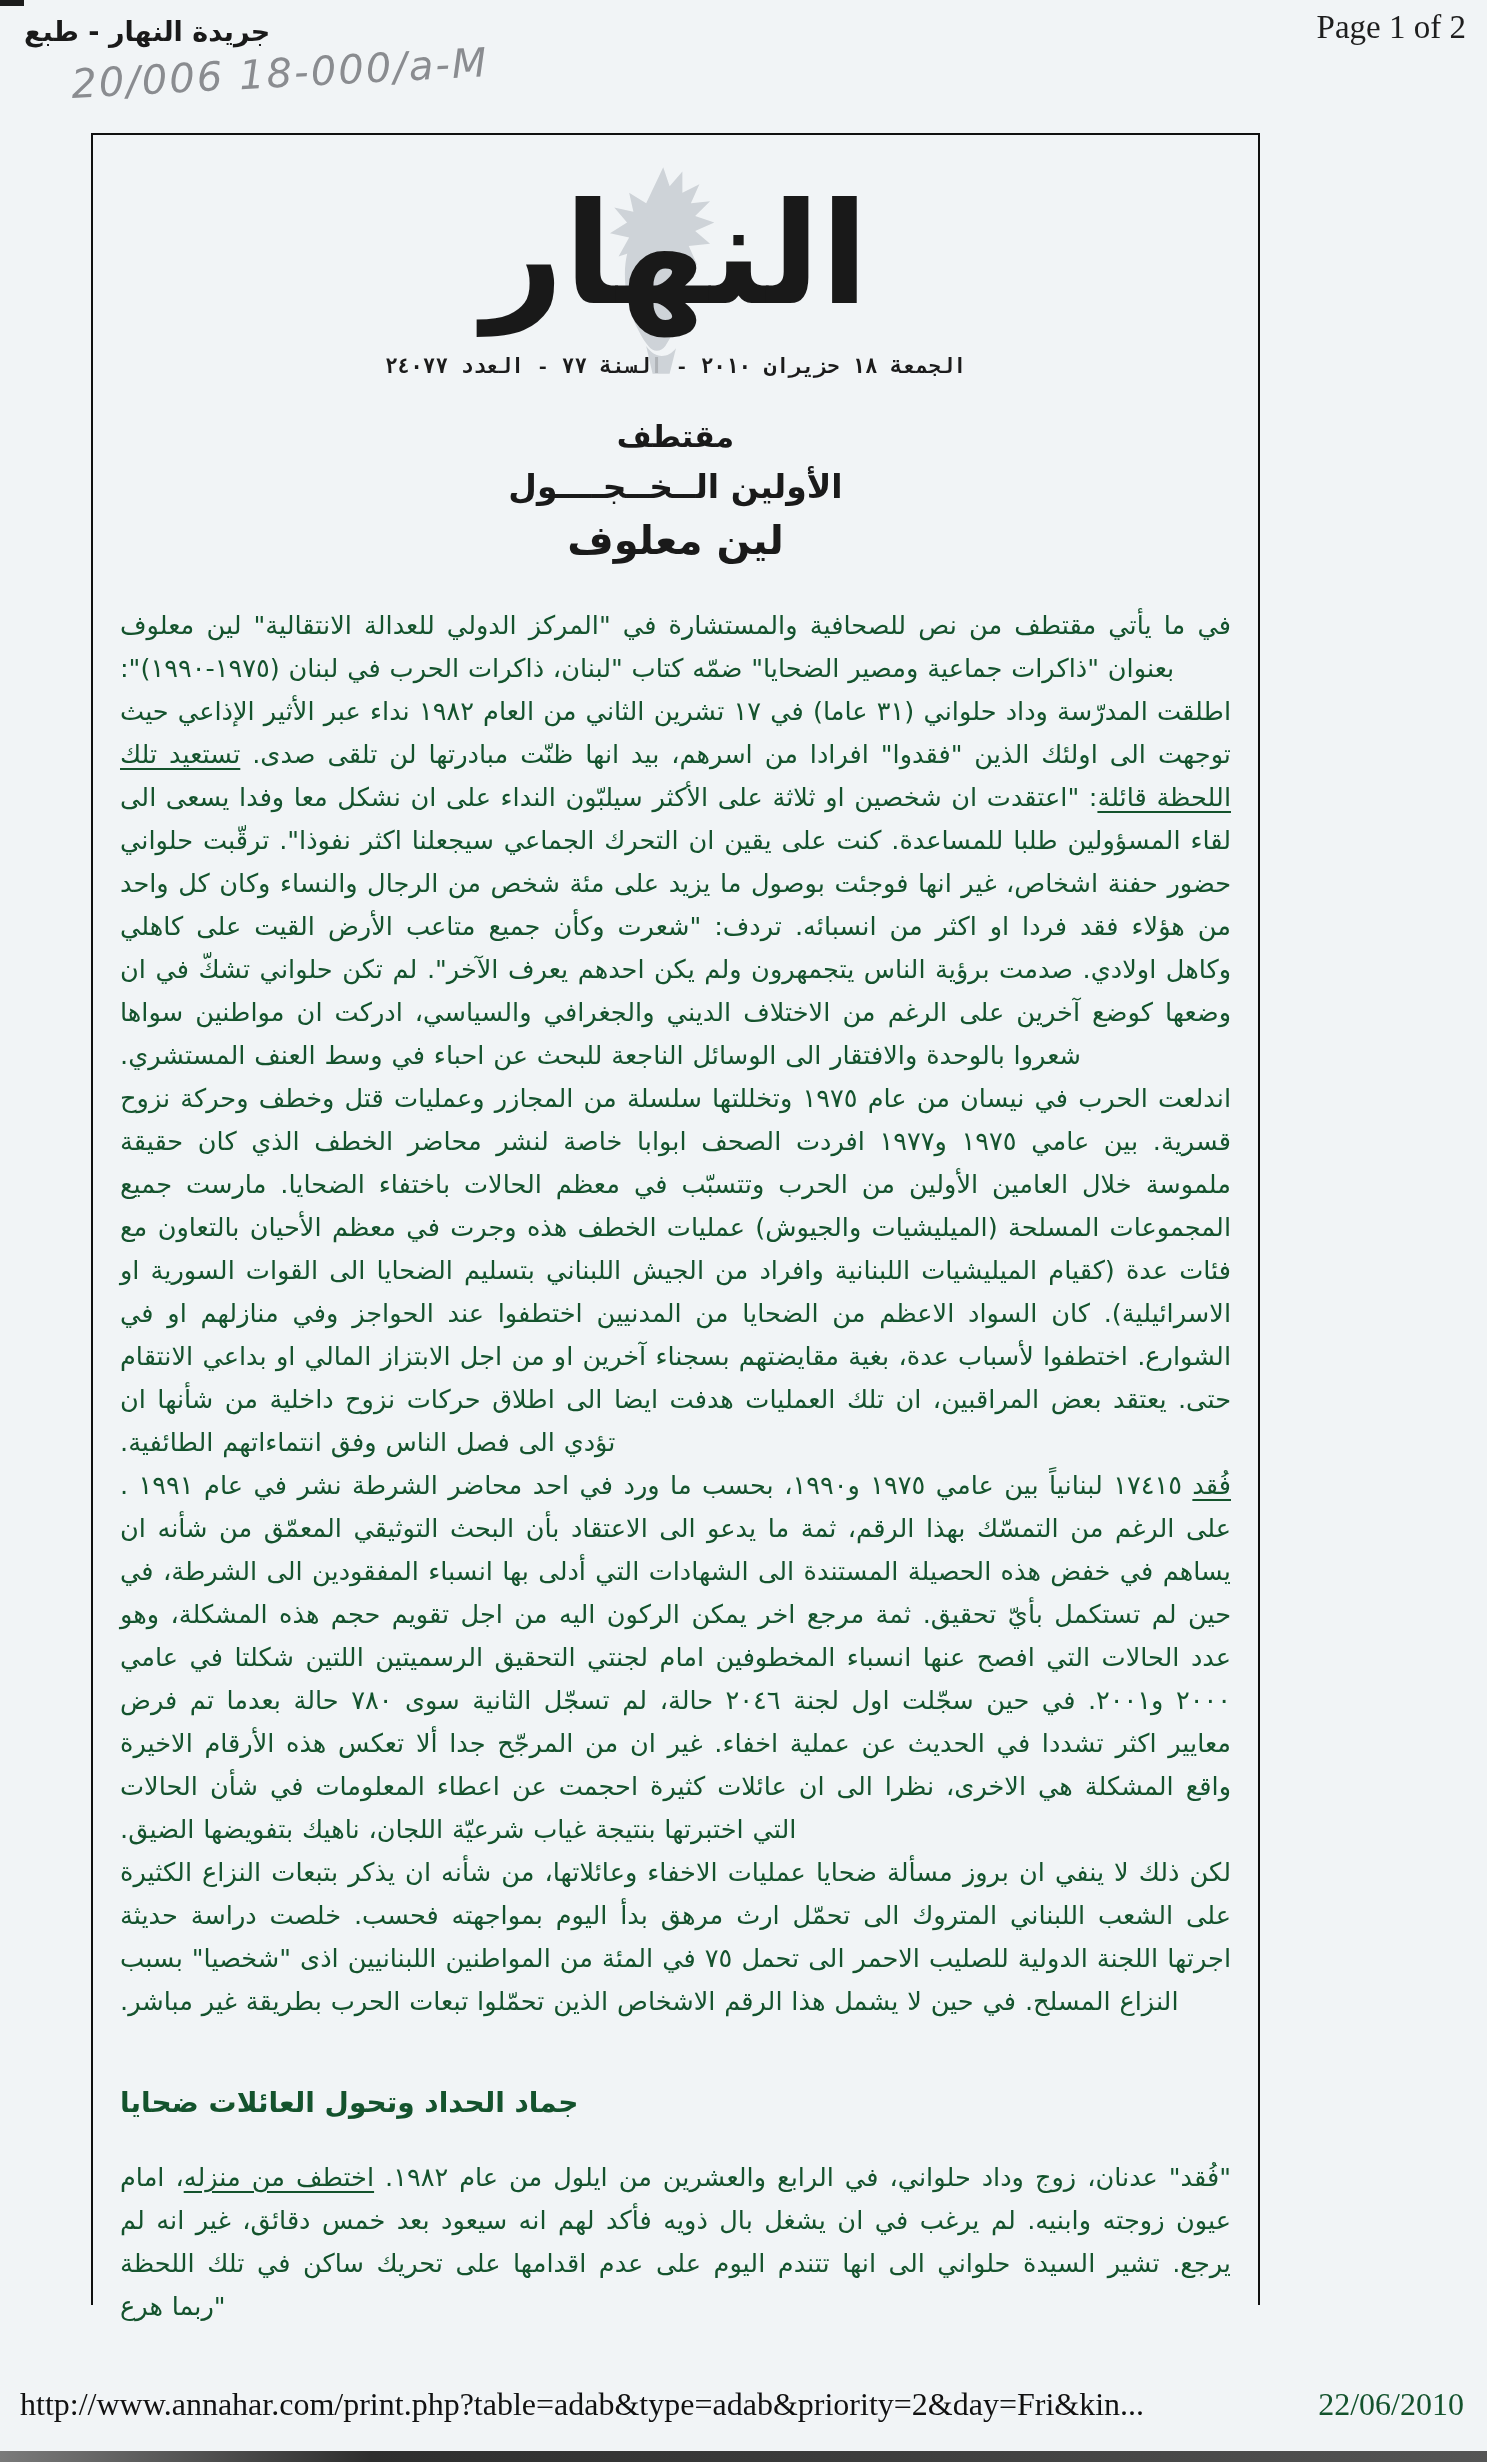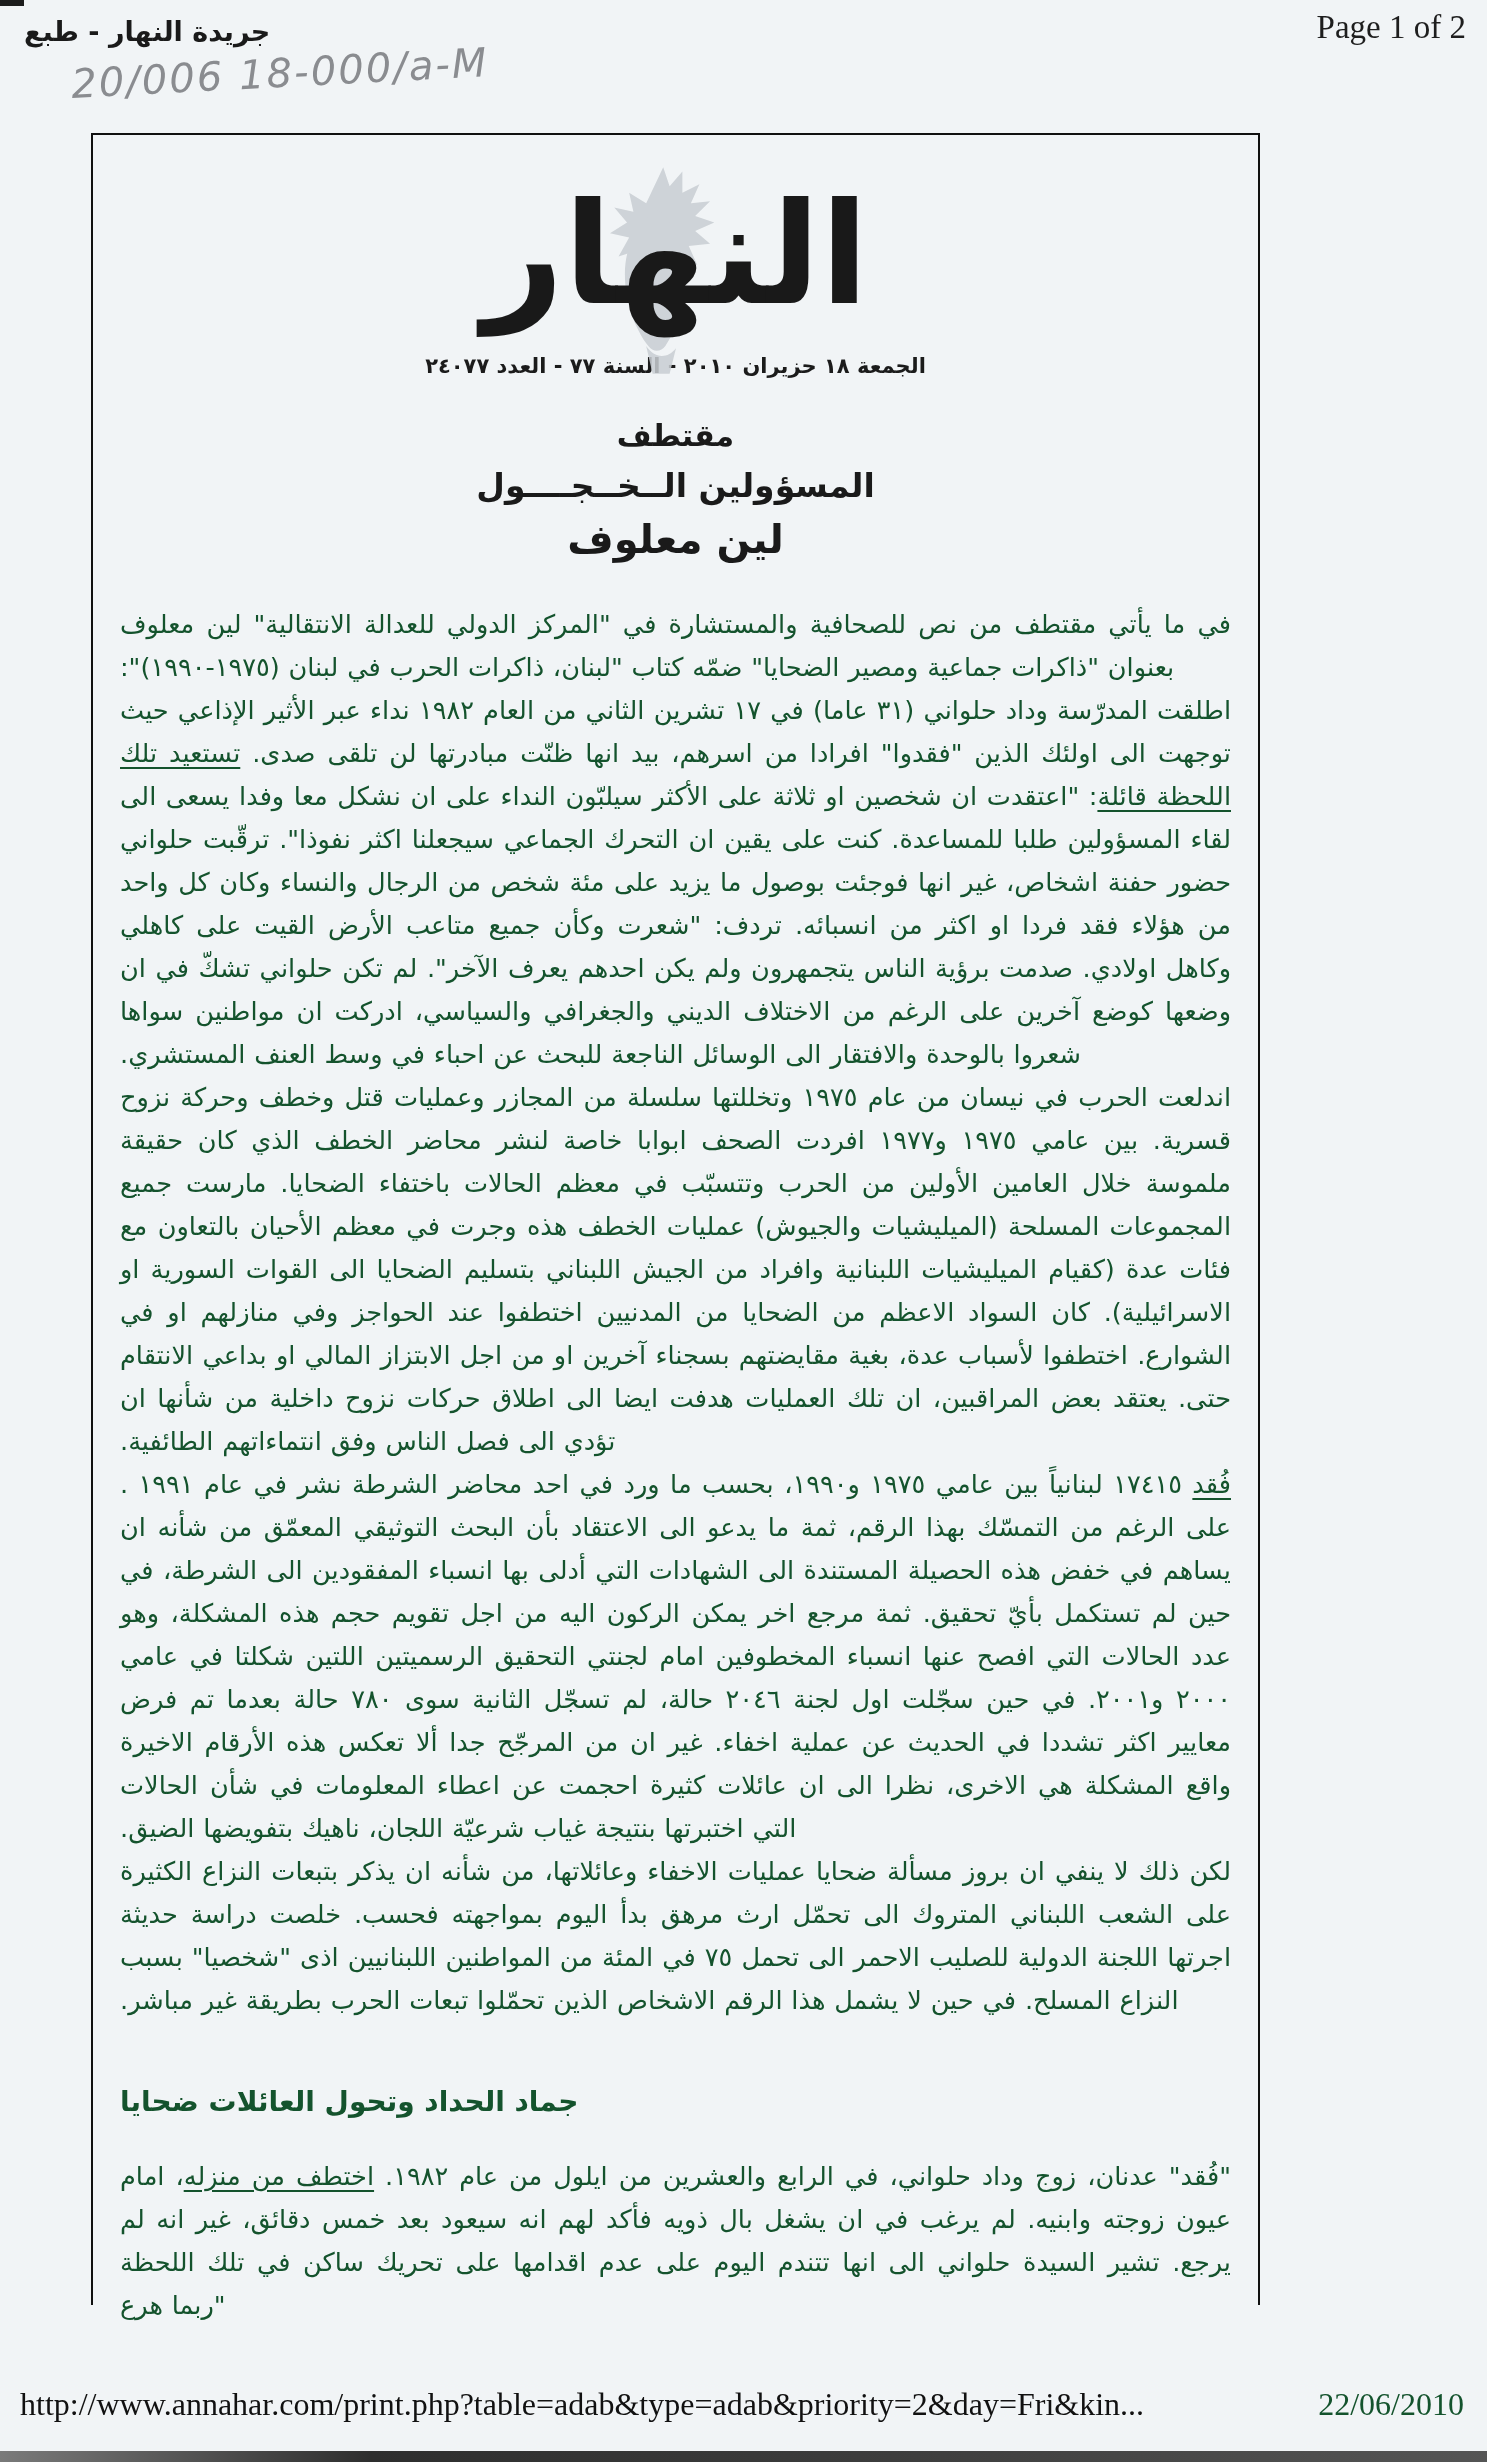--- a/index.html
+++ b/index.html
@@ -43,21 +43,21 @@
   
   .masthead{text-align:center;position:relative;}
   .logo-wrap{position:relative;height:193px;display:flex;align-items:center;justify-content:center;}
   .rooster{position:absolute;left:50%;top:-4.3px;transform:translateX(-58%);opacity:.85;}
   .logo-text{
     position:relative;font-size:141px;font-weight:700;line-height:1;
     letter-spacing:4.3px;color:#191919;direction:rtl;
     font-family:"DejaVu Sans",sans-serif;
   }
   .date-line{
-    margin-top:2.8px;font-size:21px;font-weight:700;direction:rtl;color:#1b1b1b;
+    margin-top:2.8px;font-size:21px;font-weight:700;direction:rtl;color:#1b1b1b;font-family:Liberation Mono, monospace;
   }
   
   .title-block{text-align:center;direction:rtl;margin-top:40px;}
   .kicker{font-size:30px;font-weight:700;}
   .article-title{font-size:33px;font-weight:700;margin-top:12.8px;}
   .article-author{font-size:40px;font-weight:700;margin-top:11.4px;}
   
   .article-body{
     margin-top:41px;direction:rtl;
     font-size:25.6px;line-height:43px;color:#14532d;
@@ -107,21 +107,21 @@
           <path d="M44 90 c4 6 10 6 14 1 l-3 12 -8 0 z"></path>
         </g>
       </svg>
       <div class="logo-text">النهار</div>
     </div>
     <div class="date-line">الجمعة ١٨ حزيران ٢٠١٠ - السنة ٧٧ - العدد ٢٤٠٧٧</div>
   </div>
 
   <div class="title-block">
     <div class="kicker">مقتطف</div>
-    <div class="article-title">المسؤولين الــخــجــــول</div>
+    <div class="article-title">الأولين الــخــجــــول</div>
     <div class="article-author">لين معلوف</div>
   </div>
 
   <div class="article-body">
       <p class="para"><span>في ما يأتي مقتطف من نص للصحافية والمستشارة في "المركز الدولي للعدالة الانتقالية" لين معلوف بعنوان "ذاكرات جماعية ومصير الضحايا" ضمّه كتاب "لبنان، ذاكرات الحرب في لبنان (١٩٧٥-١٩٩٠)":</span></p>
       <p class="para"><span>اطلقت المدرّسة وداد حلواني (٣١ عاما) في ١٧ تشرين الثاني من العام ١٩٨٢ نداء عبر الأثير الإذاعي حيث توجهت الى اولئك الذين "فقدوا" افرادا من اسرهم، بيد انها ظنّت مبادرتها لن تلقى صدى. </span><span class="u">تستعيد تلك اللحظة قائلة</span><span>: "اعتقدت ان شخصين او ثلاثة على الأكثر سيلبّون النداء على ان نشكل معا وفدا يسعى الى لقاء المسؤولين طلبا للمساعدة. كنت على يقين ان التحرك الجماعي سيجعلنا اكثر نفوذا". ترقّبت حلواني حضور حفنة اشخاص، غير انها فوجئت بوصول ما يزيد على مئة شخص من الرجال والنساء وكان كل واحد من هؤلاء فقد فردا او اكثر من انسبائه. تردف: "شعرت وكأن جميع متاعب الأرض القيت على كاهلي وكاهل اولادي. صدمت برؤية الناس يتجمهرون ولم يكن احدهم يعرف الآخر". لم تكن حلواني تشكّ في ان وضعها كوضع آخرين على الرغم من الاختلاف الديني والجغرافي والسياسي، ادركت ان مواطنين سواها شعروا بالوحدة والافتقار الى الوسائل الناجعة للبحث عن احباء في وسط العنف المستشري.</span></p>
       <p class="para"><span>اندلعت الحرب في نيسان من عام ١٩٧٥ وتخللتها سلسلة من المجازر وعمليات قتل وخطف وحركة نزوح قسرية. بين عامي ١٩٧٥ و١٩٧٧ افردت الصحف ابوابا خاصة لنشر محاضر الخطف الذي كان حقيقة ملموسة خلال العامين الأولين من الحرب وتتسبّب في معظم الحالات باختفاء الضحايا. مارست جميع المجموعات المسلحة (الميليشيات والجيوش) عمليات الخطف هذه وجرت في معظم الأحيان بالتعاون مع فئات عدة (كقيام الميليشيات اللبنانية وافراد من الجيش اللبناني بتسليم الضحايا الى القوات السورية او الاسرائيلية). كان السواد الاعظم من الضحايا من المدنيين اختطفوا عند الحواجز وفي منازلهم او في الشوارع. اختطفوا لأسباب عدة، بغية مقايضتهم بسجناء آخرين او من اجل الابتزاز المالي او بداعي الانتقام حتى. يعتقد بعض المراقبين، ان تلك العمليات هدفت ايضا الى اطلاق حركات نزوح داخلية من شأنها ان تؤدي الى فصل الناس وفق انتماءاتهم الطائفية.</span></p>
       <p class="para"><span class="u">فُقد</span><span> ١٧٤١٥ لبنانياً بين عامي ١٩٧٥ و١٩٩٠، بحسب ما ورد في احد محاضر الشرطة نشر في عام ١٩٩١ . على الرغم من التمسّك بهذا الرقم، ثمة ما يدعو الى الاعتقاد بأن البحث التوثيقي المعمّق من شأنه ان يساهم في خفض هذه الحصيلة المستندة الى الشهادات التي أدلى بها انسباء المفقودين الى الشرطة، في حين لم تستكمل بأيّ تحقيق. ثمة مرجع اخر يمكن الركون اليه من اجل تقويم حجم هذه المشكلة، وهو عدد الحالات التي افصح عنها انسباء المخطوفين امام لجنتي التحقيق الرسميتين اللتين شكلتا في عامي ٢٠٠٠ و٢٠٠١. في حين سجّلت اول لجنة ٢٠٤٦ حالة، لم تسجّل الثانية سوى ٧٨٠ حالة بعدما تم فرض معايير اكثر تشددا في الحديث عن عملية اخفاء. غير ان من المرجّح جدا ألا تعكس هذه الأرقام الاخيرة واقع المشكلة هي الاخرى، نظرا الى ان عائلات كثيرة احجمت عن اعطاء المعلومات في شأن الحالات التي اختبرتها بنتيجة غياب شرعيّة اللجان، ناهيك بتفويضها الضيق.</span></p>
       <p class="para"><span>لكن ذلك لا ينفي ان بروز مسألة ضحايا عمليات الاخفاء وعائلاتها، من شأنه ان يذكر بتبعات النزاع الكثيرة على الشعب اللبناني المتروك الى تحمّل ارث مرهق بدأ اليوم بمواجهته فحسب. خلصت دراسة حديثة اجرتها اللجنة الدولية للصليب الاحمر الى تحمل ٧٥ في المئة من المواطنين اللبنانيين اذى "شخصيا" بسبب النزاع المسلح. في حين لا يشمل هذا الرقم الاشخاص الذين تحمّلوا تبعات الحرب بطريقة غير مباشر.</span></p>
       <h3 class="subhead">جماد الحداد وتحول العائلات ضحايا</h3>

